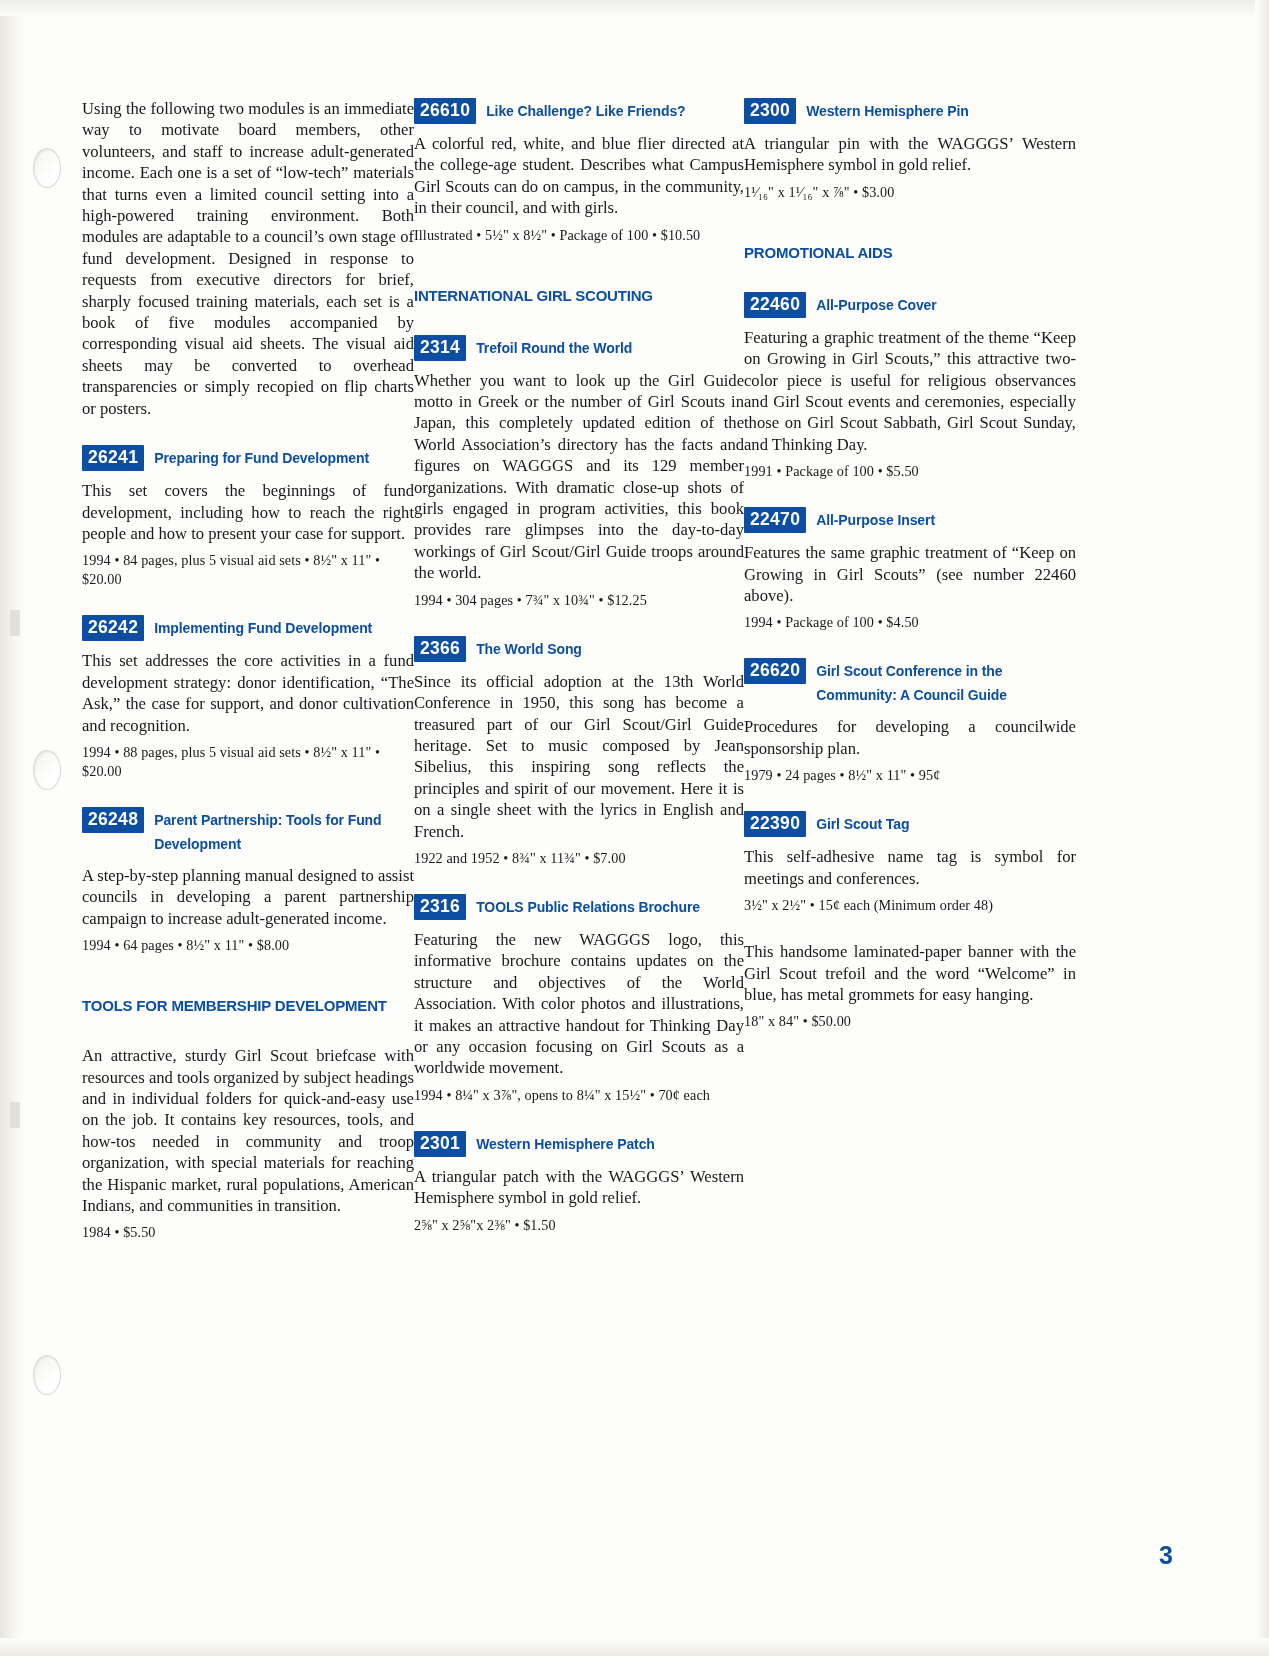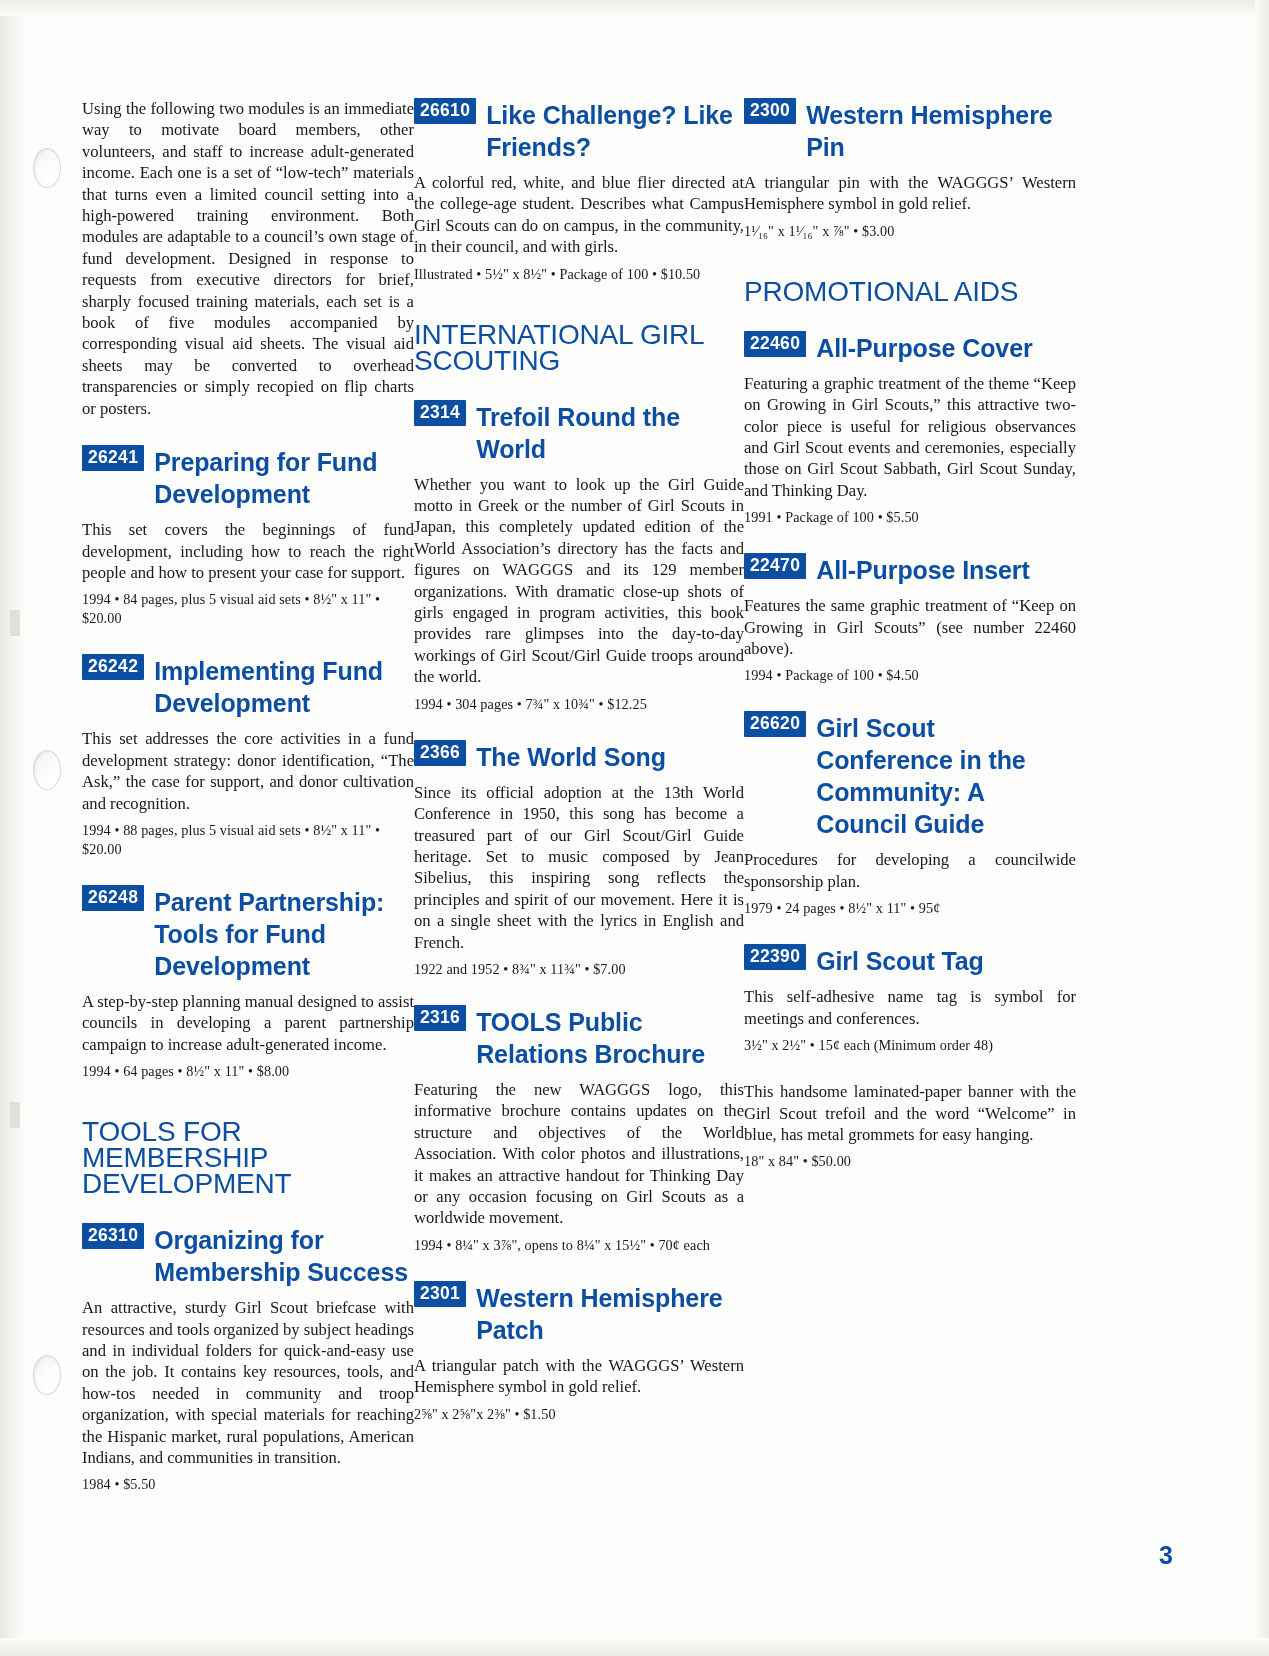--- a/index.html
+++ b/index.html
@@ -118,31 +118,31 @@
     line-height: 21px;
     padding: 2px 6px 3px 6px;
     letter-spacing: .3px;
     white-space: nowrap;
     flex: none;
     border-radius: 1px;
   }
   .item-title {
     font-family: "Liberation Sans", sans-serif;
     font-weight: bold;
-    font-size: 25px;
-    line-height: 32px;
+    font-size: 14px;
+    line-height: 24px;
     color: #0b4ea2;
     letter-spacing: -.1px;
     padding-top: 1px;
   }
 
   .section-head {
     font-family: "Liberation Sans", sans-serif;
-    font-weight: normal;
-    font-size: 28px;
+    font-weight: bold;
+    font-size: 15px;
     line-height: 26px;
     color: #0b4ea2;
     letter-spacing: -.2px;
     margin: 38px 0 18px 0;
   }
 
   .page-number {
     position: absolute;
     right: 96px;
     bottom: 86px;
@@ -195,24 +195,20 @@
         <span class="code">26248</span>
         <span class="item-title">Parent Partnership: Tools for Fund Development</span>
       </div>
       <p class="body">A step-by-step planning manual designed to assist councils in developing a parent partnership campaign to increase adult-generated income.</p>
       <p class="spec">1994 • 64 pages • 8½" x 11" • $8.00</p>
     </div>
 
     <h2 class="section-head">TOOLS FOR MEMBERSHIP DEVELOPMENT</h2>
 
     <div class="item">
-      <div class="item-head">
-        <span class="code">26310</span>
-        <span class="item-title">Organizing for Membership Success</span>
-      </div>
       <p class="body">An attractive, sturdy Girl Scout briefcase with resources and tools organized by subject headings and in individual folders for quick-and-easy use on the job. It contains key resources, tools, and how-tos needed in community and troop organization, with special materials for reaching the Hispanic market, rural populations, American Indians, and communities in transition.</p>
       <p class="spec">1984 • $5.50</p>
     </div>
 
   </div>
 
   <div class="col col-2">
 
     <div class="item">
       <div class="item-head">

